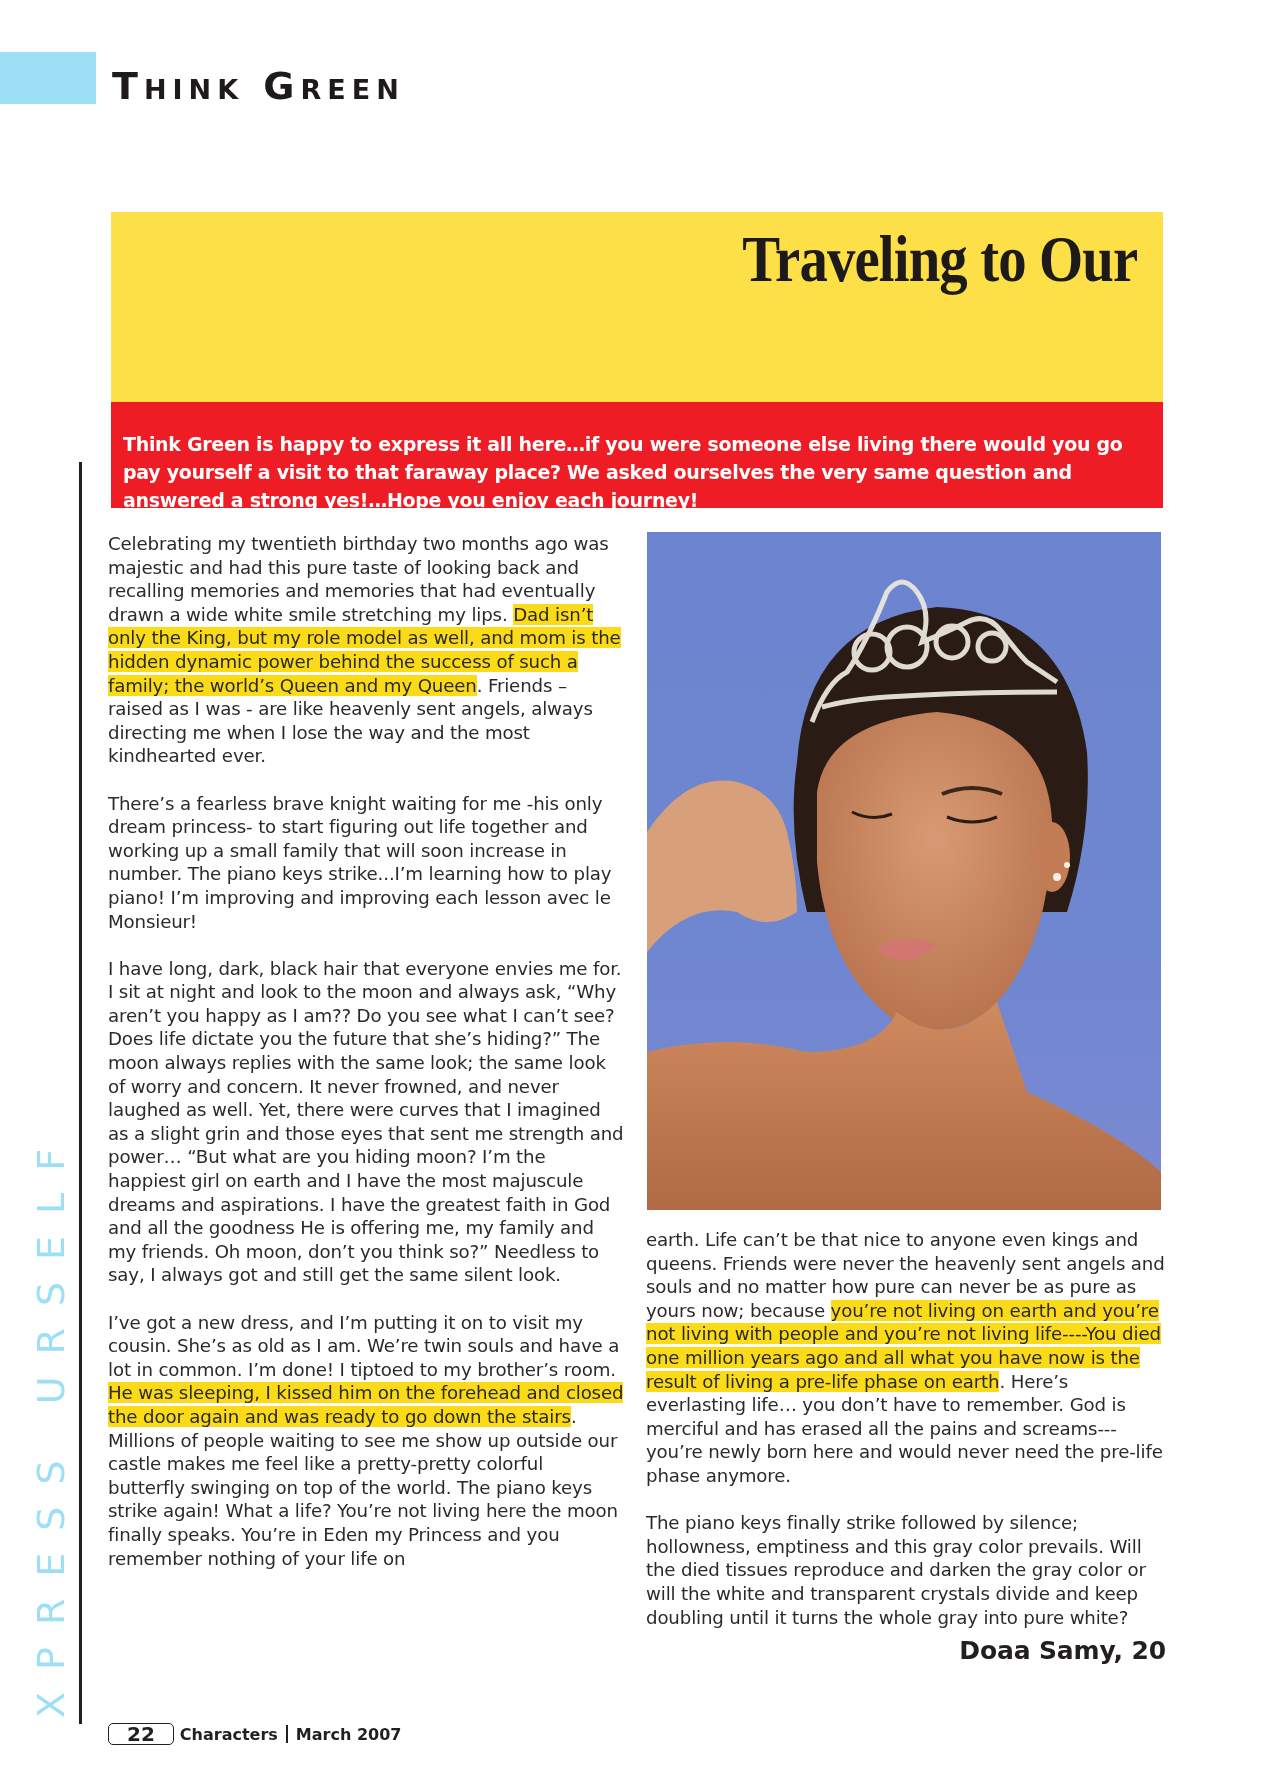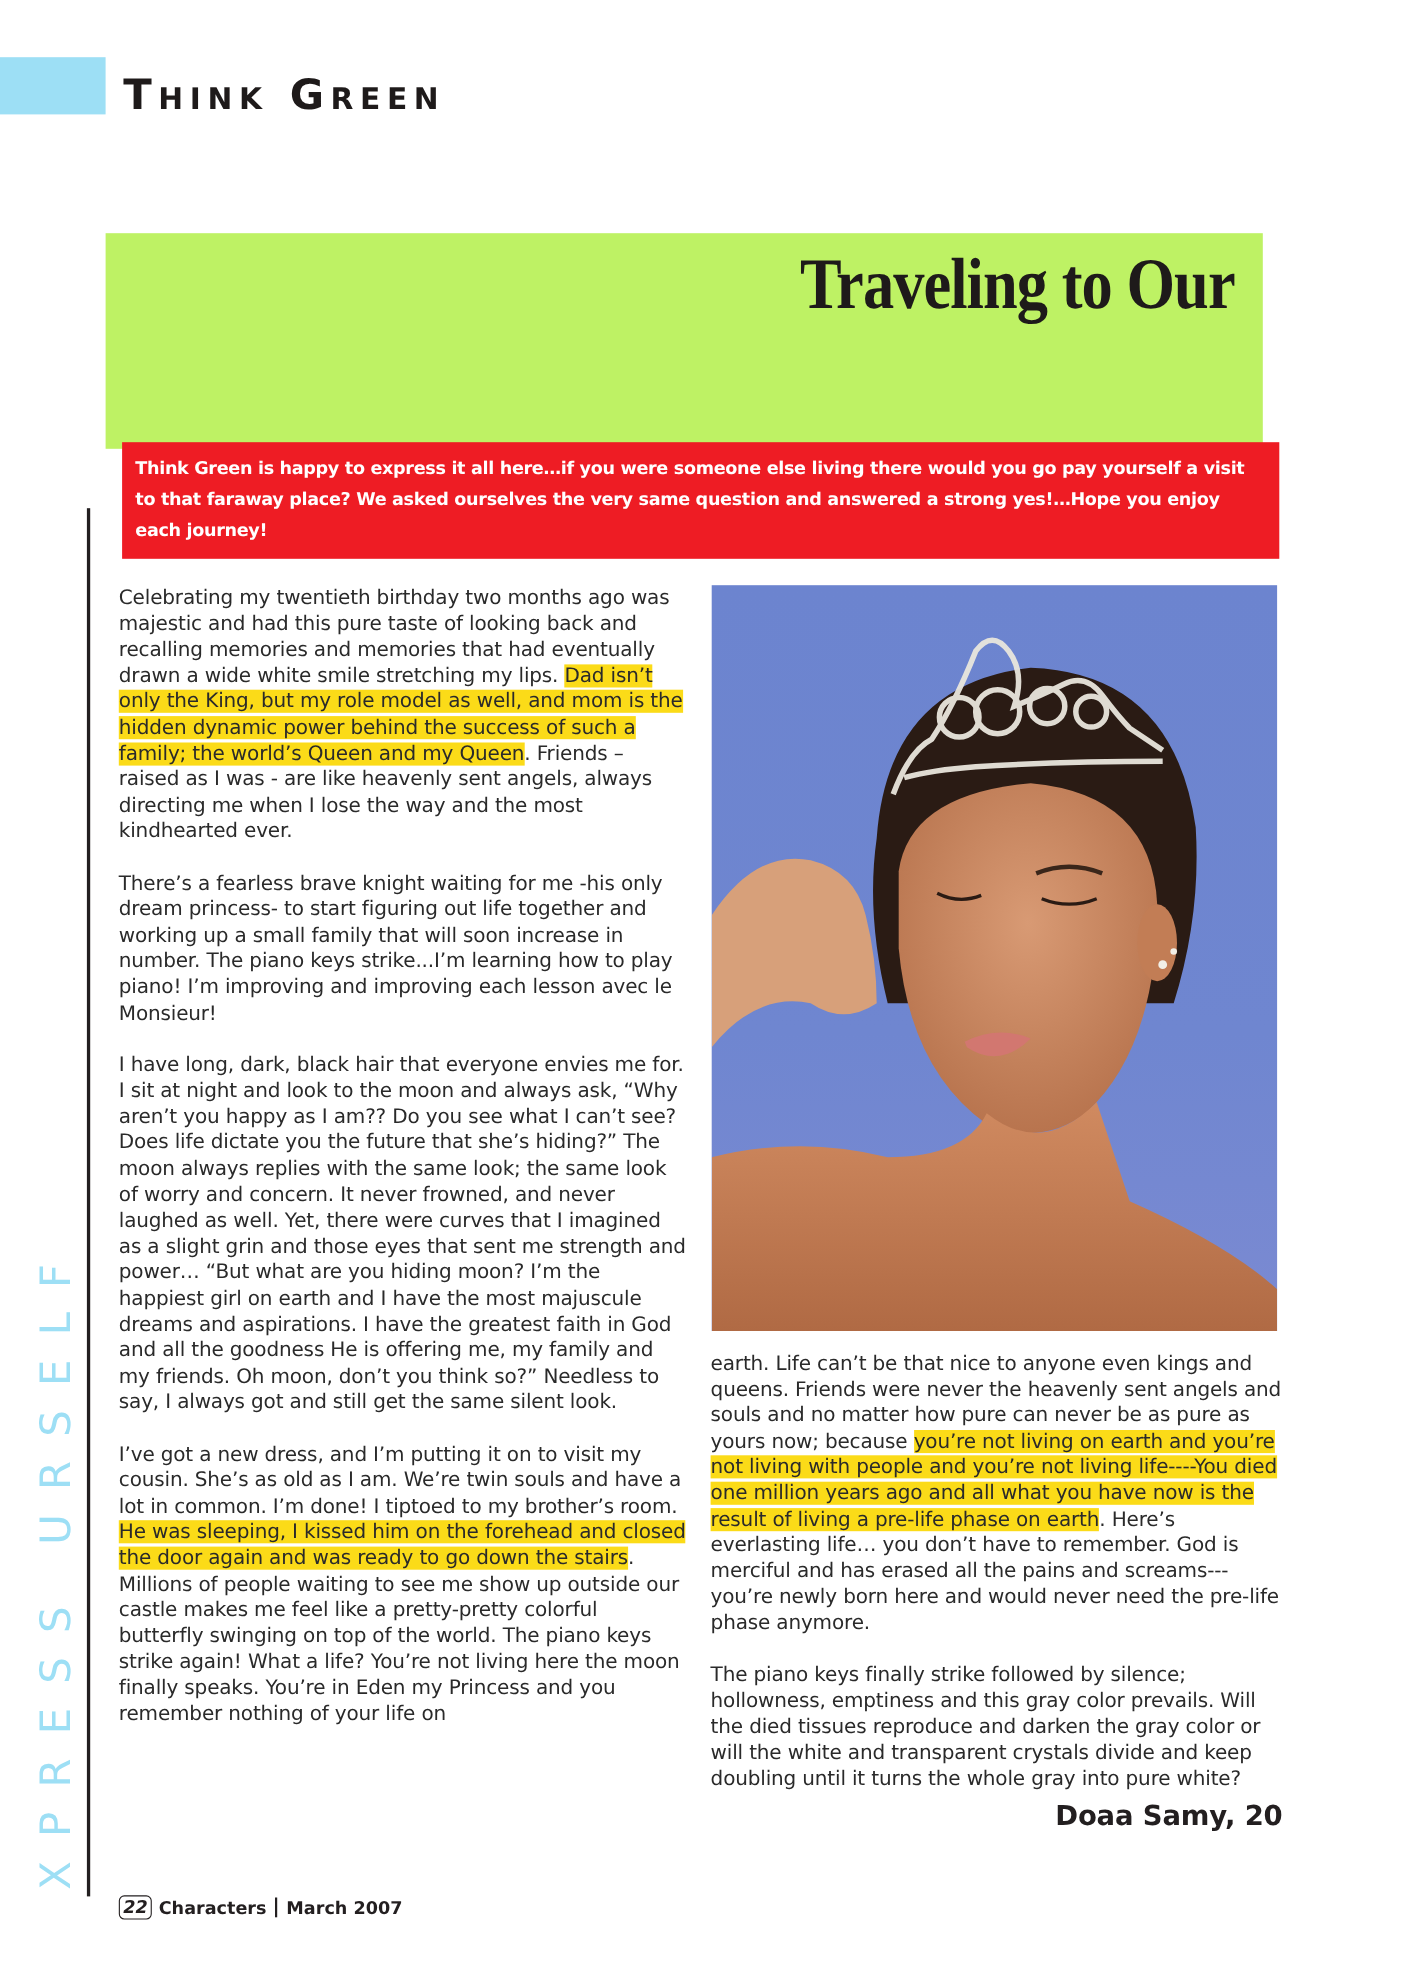--- a/index.html
+++ b/index.html
@@ -7,33 +7,33 @@
          font-family:"DejaVu Sans", sans-serif; color:#2a2a2a; }
   .abs { position:absolute; }
 
   
   .section-block { left:0; top:52px; width:96px; height:52px; background:#9ddff5; }
   .section-title { left:112px; top:66px; font-family:"DejaVu Sans", sans-serif;
     font-weight:bold; font-size:38px; letter-spacing:6px; color:#1e1a1a;
     font-variant:small-caps; line-height:40px;text-align:center; }
 
   
-  .banner { left:96px; top:212px; width:1052px; height:196px; background:#bef264; }
+  .banner { left:111px; top:212px; width:1052px; height:196px; background:#fde047; }
   .title-top { right:26px; top:8px; font-family:"Liberation Serif", serif; font-weight:bold;
     font-size:66px; color:#1e1a1a; line-height:78px; letter-spacing:-1px; transform:scaleX(0.86); transform-origin:right center; }
   .title-bottom { left:0; right:8px; top:90px; height:100px; display:flex; justify-content:space-between; align-items:flex-end; }
   .title-red { font-family:"DejaVu Sans", sans-serif; font-weight:bold; font-size:88px;
     color:#ee1c24; line-height:100px; transform:scaleX(0.78); transform-origin:left center; margin-left:4px; letter-spacing:-2px; }
   .title-black { font-family:"DejaVu Sans", sans-serif; font-weight:bold; font-size:88px;
     color:#1e1a1a; line-height:100px; transform:scaleX(0.78); transform-origin:right center; letter-spacing:-2px; }
 
   
   .intro { left:111px; top:402px; width:1052px; height:106px; background:#ee1c24;
-    box-sizing:border-box; padding:10px 14px 0 12px; color:#ffffff; font-weight:bold;
-    font-size:16px; line-height:28px; letter-spacing:-0.3px; }
+    box-sizing:border-box; padding:28px 14px 0 12px; color:#ffffff; font-weight:bold;
+    font-size:19px; line-height:28px; letter-spacing:-0.3px; }
 
   
   .vrule { left:79px; top:462px; width:3px; height:1262px; background:#231f20; }
   .side-text { left:62px; top:1718px; transform:rotate(-90deg); transform-origin:left top;
     font-family:"DejaVu Sans", sans-serif; font-size:38px; color:#9ddff5; letter-spacing:22px; white-space:nowrap;
     line-height:38px; margin-left:-30px; }
 
   
   .col { font-size:18.2px; line-height:23.6px; color:#2a2a2a; letter-spacing:-0.15px; }
   .col p { margin:0 0 23.6px 0; }
@@ -42,21 +42,21 @@
   .hl { background:#fbdb18; }
   .byline { text-align:right; font-weight:bold; font-size:25px; margin-top:-14px; color:#231f20; }
 
   
   .photo { left:647px; top:532px; width:514px; height:678px; overflow:hidden;
     background:linear-gradient(180deg,#6c84cf 0%,#6f86d0 60%,#7b8ad2 100%); }
 
   
   .footer { left:108px; top:1723px; display:flex; align-items:center; gap:6px;
     font-family:"DejaVu Sans", sans-serif; font-weight:bold; font-size:16px; color:#231f20; }
-  .page-num { border:1.5px solid #231f20; border-radius:5px; padding:0 3px; line-height:20px; font-size:16px;font-style:italic; }
+  .page-num { border:1.5px solid #231f20; border-radius:5px; padding:0 18px; line-height:20px; font-size:20px; }
   .sep { width:2px; height:18px; background:#231f20; display:inline-block; margin:0 2px; }
 </style>
 </head>
 <body>
 
 <div class="abs section-block"></div>
 <div class="abs section-title">Think Green</div>
 
 <div class="abs banner">
   <div class="abs title-top">Traveling to Our</div>

